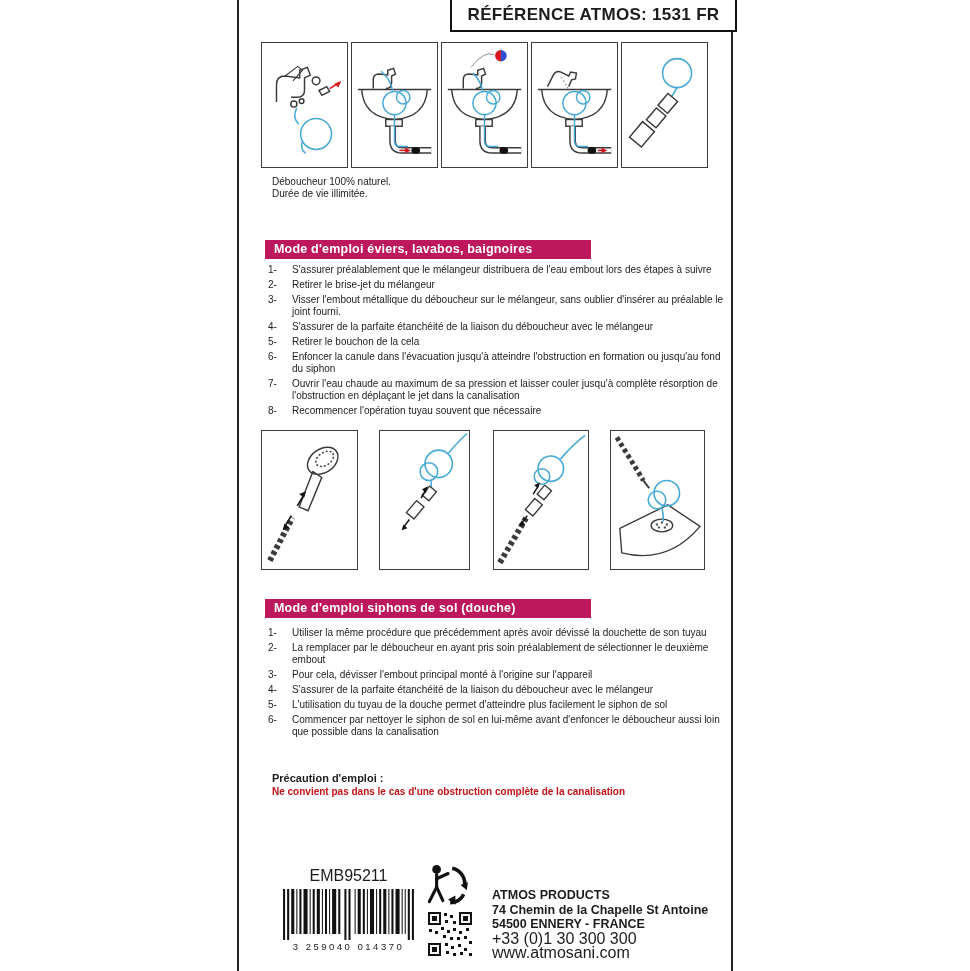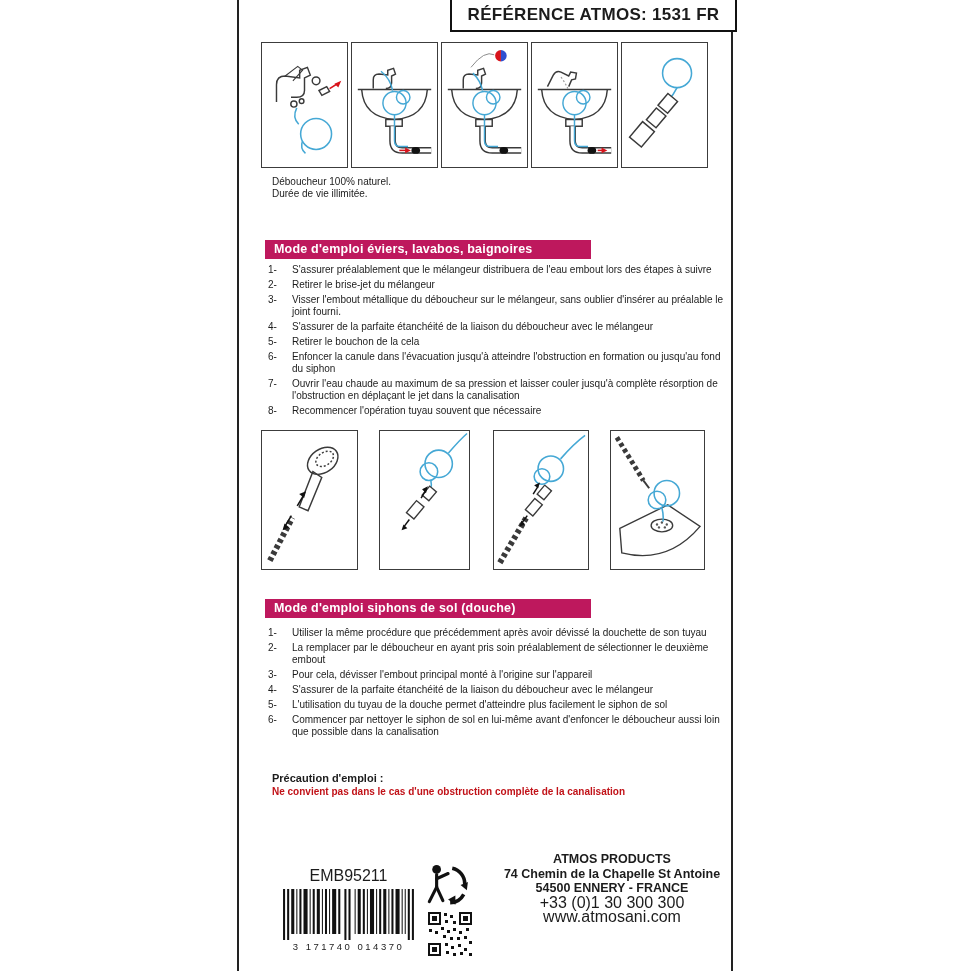--- a/index.html
+++ b/index.html
@@ -35,21 +35,21 @@
   .steps .txt{flex:1;max-width:432px;}
   .precaution{position:absolute;left:272px;top:772px;width:440px;}
   .p-title{font-weight:bold;font-size:11px;margin-bottom:2px;}
   .warn{color:#C11218;font-weight:bold;font-size:10px;line-height:11.8px;}
   .emb{position:absolute;left:281px;top:867px;width:135px;text-align:center;font-size:16px;}
   .barcode{position:absolute;left:281px;top:889px;width:135px;height:50px;}
   .barcode-digits{position:absolute;left:275px;top:941px;width:147px;text-align:center;
     font-size:9.5px;letter-spacing:2.5px;white-space:nowrap;}
   .triman{position:absolute;left:421px;top:860px;width:50px;height:50px;}
   .qr{position:absolute;left:426px;top:910px;width:48px;height:48px;}
-  .address{position:absolute;left:492px;top:852px;width:240px;text-align:center;}
+  .address{position:absolute;left:492px;top:888px;width:240px;}
   .l-bold{font-weight:bold;font-size:12.5px;line-height:14.5px;white-space:nowrap;}
   .l-reg{font-size:16px;line-height:14.5px;white-space:nowrap;}
 </style>
 </head>
 <body>
 
 <div class="frame"></div>
 
 <div class="title-box">
   <span>RÉFÉRENCE ATMOS: 1531 FR</span>
@@ -351,21 +351,21 @@
       <rect x="105" y="0" width="1" height="44"></rect>
         <rect x="108" y="0" width="2" height="44"></rect>
       <rect x="112" y="0" width="4" height="44"></rect>
         <rect x="118" y="0" width="1" height="44"></rect>
       <rect x="121" y="0" width="1" height="44"></rect>
       <rect x="124" y="0" width="2" height="50"></rect>
         <rect x="128" y="0" width="2" height="50"></rect>
     </g>
   </svg>
 </div>
-<div class="barcode-digits">3 171740 014370</div>
+<div class="barcode-digits">3 259040 014370</div>
 
 <div class="triman">
   <svg viewBox="0 0 48 48">
     <circle cx="15" cy="9" r="4.2" fill="#111" stroke="none"></circle>
     <g stroke="#111" stroke-width="3" fill="none" stroke-linecap="round">
       <path d="M15,14 L15,26"></path>
       <path d="M15,18 L26,13"></path>
       <path d="M15,26 L8,40"></path>
       <path d="M15,26 L21,39"></path>
     </g>

